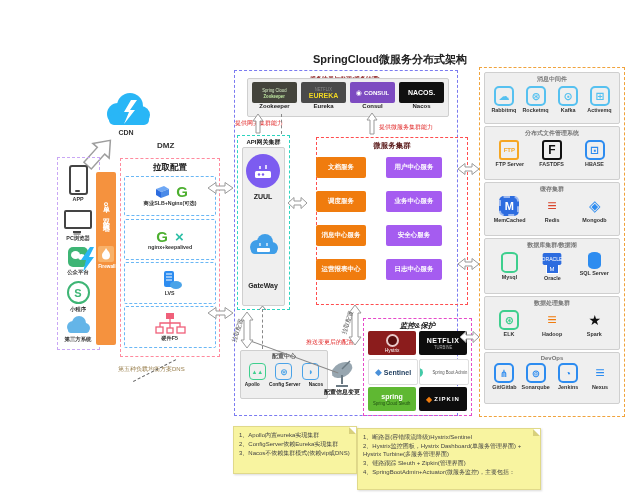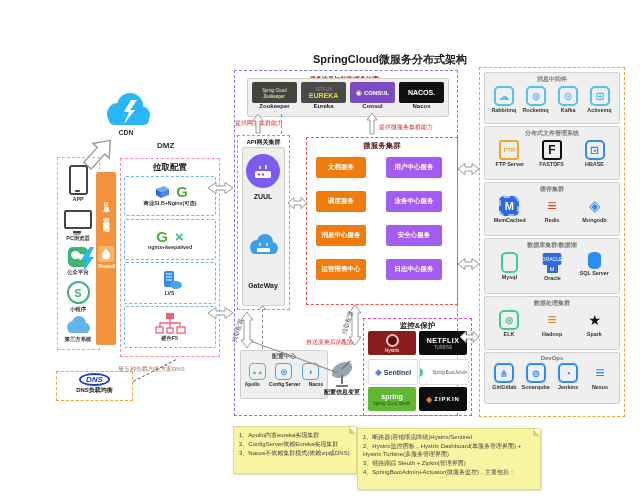--- a/index.html
+++ b/index.html
@@ -152,34 +152,34 @@
         <circle cx="11" cy="15" r="7"></circle>
         <circle cx="19" cy="10" r="8"></circle>
         <circle cx="26" cy="16" r="6"></circle>
         <rect x="5" y="13" width="26" height="9" rx="4"></rect>
       </g>
     <rect x="11" y="16" width="13" height="4" rx="1" fill="#fff"></rect>
       <path d="M14 14 v-3 M21 14 v-3" stroke="#fff" stroke-width="1.2"></path>
   </svg>
   <div class="abs t7 b c" style="left:244px;top:282px;width:38px;">GateWay</div>
 
-  <div class="db" style="left:306px;top:137px;width:150px;height:166px;border-color:#ff4d4f;">
+  <div class="db" style="left:316px;top:137px;width:150px;height:166px;border-color:#ff4d4f;">
     <div class="t8 b c" style="margin-top:3px;color:#5a1a1a;font-size:7.5px;">微服务集群</div>
   </div>
   <div class="svc orange" style="left:316px;top:157px;">文档服务</div>
   <div class="svc orange" style="left:316px;top:191px;">调度服务</div>
   <div class="svc orange" style="left:316px;top:225px;">消息中心服务</div>
   <div class="svc orange" style="left:316px;top:259px;">运营报表中心</div>
   <div class="svc purple" style="top:157px;">用户中心服务</div>
   <div class="svc purple" style="top:191px;">业务中心服务</div>
   <div class="svc purple" style="top:225px;">安全心服务</div>
   <div class="svc purple" style="top:259px;">日志中心服务</div>
 
   <div class="db" style="left:363px;top:318px;width:107px;height:96px;border-color:#e649c9;">
-    <div class="c b" style="margin-top:2px;font-size:7.5px;">监控&amp;保护</div>
+    <div class="c b" style="margin-top:2px;font-size:7.5px;font-style:italic;">监控&amp;保护</div>
   </div>
   <div class="mt" style="left:368px;top:331px;background:#8b1c1c;">
     <span style="width:9px;height:9px;border:2px solid #e8c8c8;border-radius:50%;background:#5a0f0f;"></span>
     <span class="t6 sq80" style="color:#fff;">Hystrix</span>
   </div>
   <div class="mt" style="left:419px;top:331px;background:#0d0d0d;">
     <span class="t7 b" style="color:#fff;letter-spacing:.5px;">NETFLIX</span>
     <span class="t6 sq70" style="color:#aaa;">TURBINE</span>
   </div>
   <div class="mt" style="left:368px;top:359px;background:#fff;border:1px solid #ddd;flex-direction:row;gap:2px;">
@@ -468,26 +468,20 @@
   <svg class="abs" style="left:457px;top:162px;" width="23" height="14">
       <path d="M1 7 L8 1.5 V5 H15 V1.5 L22 7 L15 12.5 V9 H8 V12.5 Z" fill="#fff" stroke="#999"></path>
     </svg>
   <svg class="abs" style="left:457px;top:257px;" width="23" height="14">
       <path d="M1 7 L8 1.5 V5 H15 V1.5 L22 7 L15 12.5 V9 H8 V12.5 Z" fill="#fff" stroke="#999"></path>
     </svg>
   <svg class="abs" style="left:459px;top:330px;" width="21" height="14">
       <path d="M1 7 L7 1.5 V5 H14 V1.5 L20 7 L14 12.5 V9 H7 V12.5 Z" fill="#fff" stroke="#999"></path>
     </svg>
 
-  <div class="db" style="left:56px;top:371px;width:75px;height:28px;border-color:#f0a33c;border-width:1.5px;">
-    <div style="display:flex;flex-direction:column;align-items:center;">
-      <span style="border:2px double #1a3fd4;border-radius:50%;padding:0 5px;color:#1a3fd4;font-weight:bold;font-style:italic;font-size:8px;margin-top:1px;">DNS</span>
-      <span class="t6 b">DNS负载均衡</span>
-    </div>
-  </div>
   <div class="abs t6" style="left:118px;top:365px;color:#997f4d;white-space:nowrap;">第五种负载均衡方案DNS</div>
   <div class="abs" style="left:133px;top:381px;width:48px;border-top:1px dashed #666;transform:rotate(-27deg);transform-origin:0 0;"></div>
 
   <div class="note" style="left:233px;top:426px;width:112px;height:38px;">
     <div>1、Apollo内置eureka实现集群</div>
     <div>2、ConfigServer依赖Eureka实现集群</div>
     <div>3、Nacos不依赖集群模式(依赖vip或DNS)</div>
   </div>
   <div class="note" style="left:357px;top:428px;width:172px;height:52px;">
     <div>1、断路器(容错限流降级)Hystrix/Sentinel</div>

